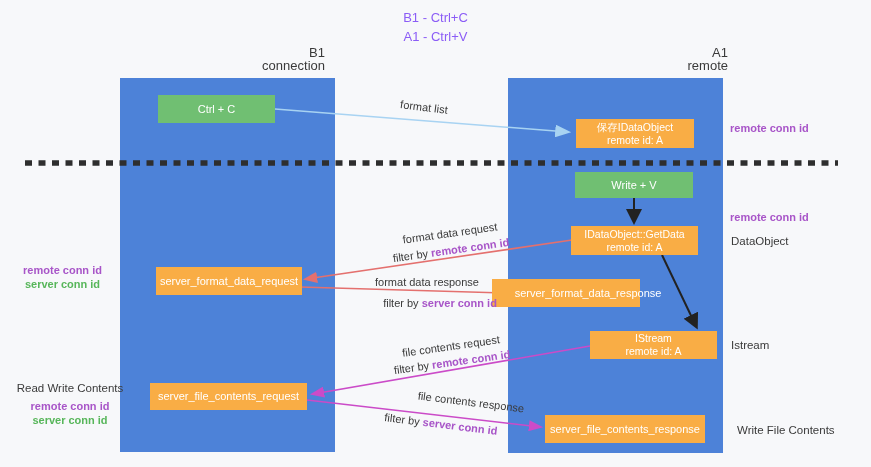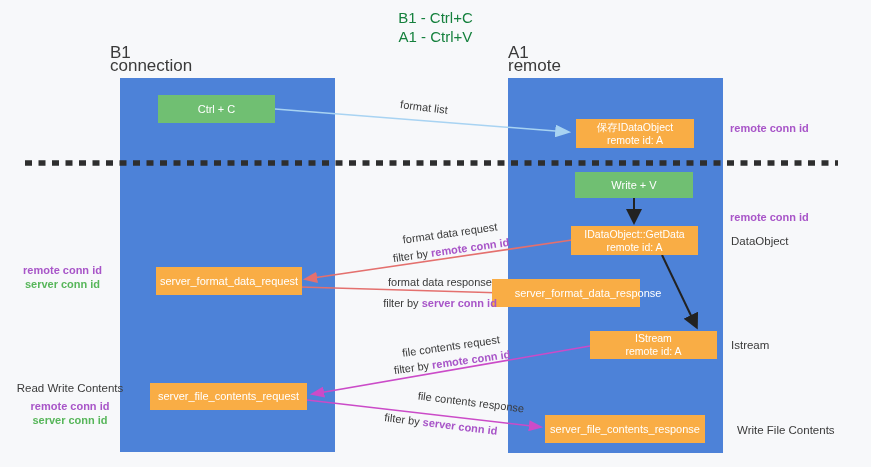--- a/index.html
+++ b/index.html
@@ -6,23 +6,23 @@
   html,body { width:871px; height:467px; }
   body {
     font-family: "Liberation Sans", "DejaVu Sans", sans-serif;
     background: #f7f8fa;
     color: #3a3a3a;
     overflow: hidden;
   }
   .canvas { position:relative; width:871px; height:467px; }
 
   .title { position:absolute; left:0; top:8px; width:100%; text-align:center;
-           font-size:15px; line-height:19px; color:#15803d; }
+           font-size:13px; line-height:19px; color:#8b5cf6; }
 
-  .lane-header { position:absolute; text-align:left; font-size:17px;
+  .lane-header { position:absolute; text-align:right; font-size:13px;
                  line-height:12.5px; color:#3a3a3a; }
   .lane-header.left { left:110px; top:47px; width:215px; }
   .lane-header.right { left:508px; top:47px; width:220px; }
 
   .lane { position:absolute; background: var(--lane-blue, #4d82d8); }
   .lane.left  { left:120px; top:78px; width:215px; height:374px; }
   .lane.right { left:508px; top:78px; width:215px; height:375px; }
 
   .node { position:absolute; display:flex; flex-direction:column;
           align-items:center; justify-content:center; color:#fff;
@@ -152,21 +152,21 @@
     <span>server_file_contents_response</span>
   </div>
 
   <div class="flow-label c rpos" style="left:424px; top:107px;">format list</div>
 
   <div class="flow-label c rneg" style="left:450px; top:233px;">format data request</div>
   <div class="flow-label c rneg" style="left:451px; top:250px;">
     <span>filter by </span><span class="purple">remote conn id</span>
   </div>
 
-  <div class="flow-label c" style="left:440px; top:282px;">format data response</div>
+  <div class="flow-label c" style="left:427px; top:282px;">format data response</div>
   <div class="flow-label c" style="left:440px; top:303px;">
     <span>filter by </span><span class="purple">server conn id</span>
   </div>
 
   <div class="flow-label c rneg" style="left:451px; top:346px;">file contents request</div>
   <div class="flow-label c rneg" style="left:452px; top:362px;">
     <span>filter by </span><span class="purple">remote conn id</span>
   </div>
 
   <div class="flow-label c rpos" style="left:471px; top:402px;">file contents response</div>

